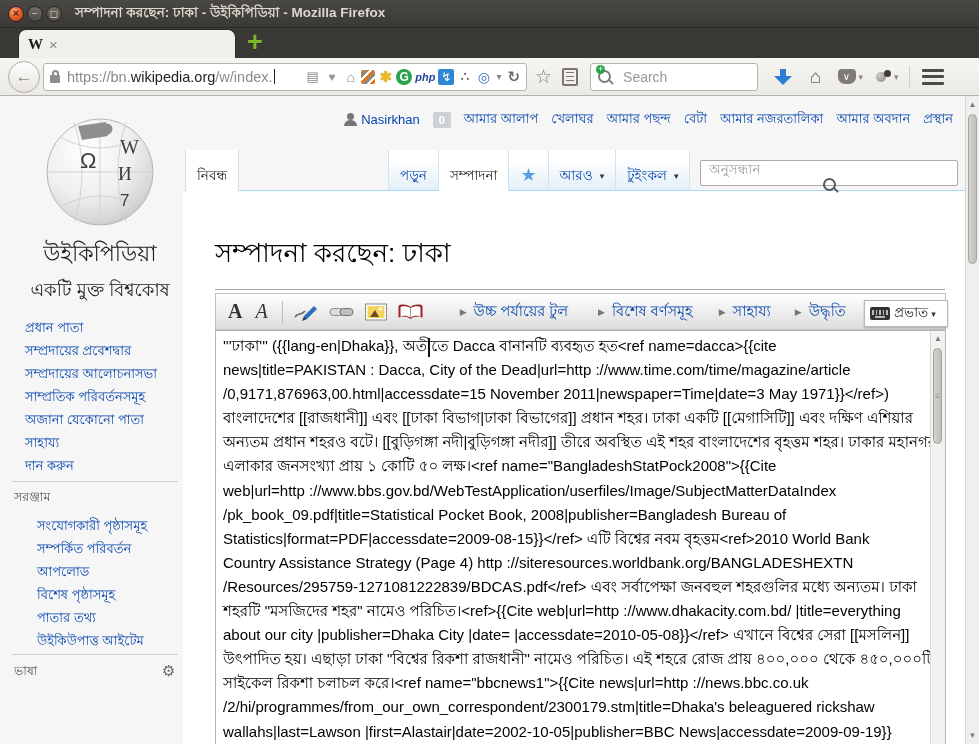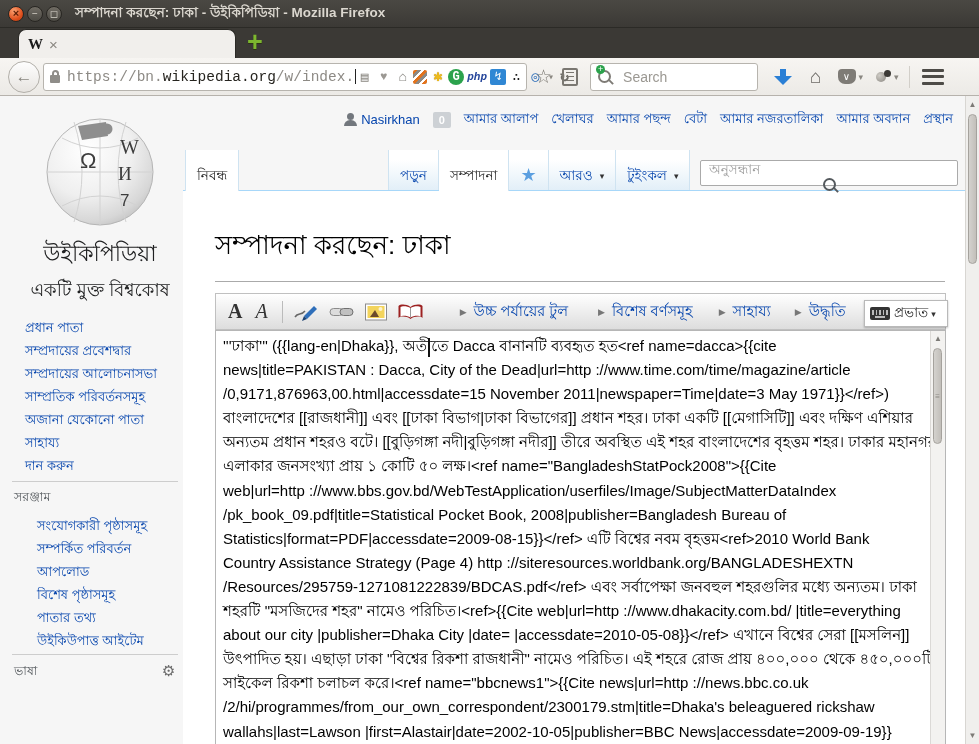--- a/index.html
+++ b/index.html
@@ -30,21 +30,21 @@
     text-shadow:0 1px 0 #2c3313;line-height:30px;}
 
   
   #navbar{position:absolute;left:0;top:58px;width:979px;height:38px;
     background:linear-gradient(#f7f5f2,var(--toolbar-bg,#eceae6));
     border-bottom:1px solid #b6b2ac;box-sizing:border-box;display:flex;align-items:center;}
   .back-btn{width:30px;height:30px;border-radius:50%;border:1px solid #b2afa9;margin-left:8px;flex:none;
     background:linear-gradient(#fefefe,#e7e4e0);display:flex;align-items:center;justify-content:center;
     color:#8a8781;font-size:17px;font-weight:bold;}
   .urlbar{margin-left:3px;width:484px;height:28px;background:#fff;border:1px solid #b7b4ae;border-radius:3px;
-    display:flex;align-items:center;padding:0 6px;box-sizing:border-box;flex:none;font-family:Liberation Mono, monospace;}
+    display:flex;align-items:center;padding:0 6px;box-sizing:border-box;flex:none;}
   .lock{width:10px;height:8px;background:#8f8d89;border-radius:1px;position:relative;margin-top:4px;flex:none;}
   .lock::before{content:"";position:absolute;left:1.5px;top:-5px;width:7px;height:7px;border:2px solid #8f8d89;
     border-bottom:none;border-radius:4px 4px 0 0;box-sizing:border-box;}
   .url-text{font-size:14.5px;margin-left:7px;white-space:nowrap;display:flex;align-items:center;}
   .url-dim{color:#8d8a85;}.url-host{color:#26241f;}
   .txt-caret{display:inline-block;width:1px;height:15px;background:#222;margin-left:1px;}
   .ext-icons{margin-left:auto;display:flex;align-items:center;gap:2px;}
   .ext{width:17px;height:17px;display:flex;align-items:center;justify-content:center;font-size:12px;
     border-radius:3px;color:#8a8781;overflow:hidden;}
   .ext.e-notes{font-size:13px;}
@@ -126,21 +126,21 @@
   .mw-tab .ddc{font-size:9px;color:#333;margin-left:7px;}
   .watch-tab{color:var(--watch-star-blue,#5b9fe0);font-size:18px;padding-top:10px;}
   .mw-search{position:absolute;left:700px;top:64px;width:258px;height:26px;border:1px solid #aaa;border-radius:2px;
     background:#fff;display:flex;align-items:center;padding:0 8px;box-sizing:border-box;z-index:3;flex-direction:column;}
   .mw-search input{font-size:13.5px;color:#555;}
   .mw-search input::placeholder{color:#9f9f9f;}
   .mw-search .mag{border-color:#54595d;}
   .mw-search .mag::after{background:#54595d;}
 
   
-  #firstHeading{position:absolute;left:215px;top:112px;width:730px;font-size:26px;font-weight:400;color:#000;
+  #firstHeading{position:absolute;left:215px;top:120px;width:730px;font-size:26px;font-weight:400;color:#000;
     padding-bottom:12px;border-bottom:1px solid #aaa;white-space:nowrap;z-index:2;}
 
   
   #we-toolbar{position:absolute;left:215px;top:197px;width:731px;height:37px;box-sizing:border-box;
     border:1px solid #c0c0c0;background:linear-gradient(#ffffff,#dddddd);display:flex;align-items:center;z-index:2;}
   .we-b{font-family:"Liberation Serif","DejaVu Serif",serif;font-size:20px;color:#333;margin-left:12px;}
   .we-b.bold{font-weight:bold;}
   .we-b.italic{font-style:italic;margin-left:13px;}
   .we-sep{width:1px;height:22px;background:#bbb;margin-left:14px;}
   .we-icon{margin-left:10px;display:flex;align-items:center;}

